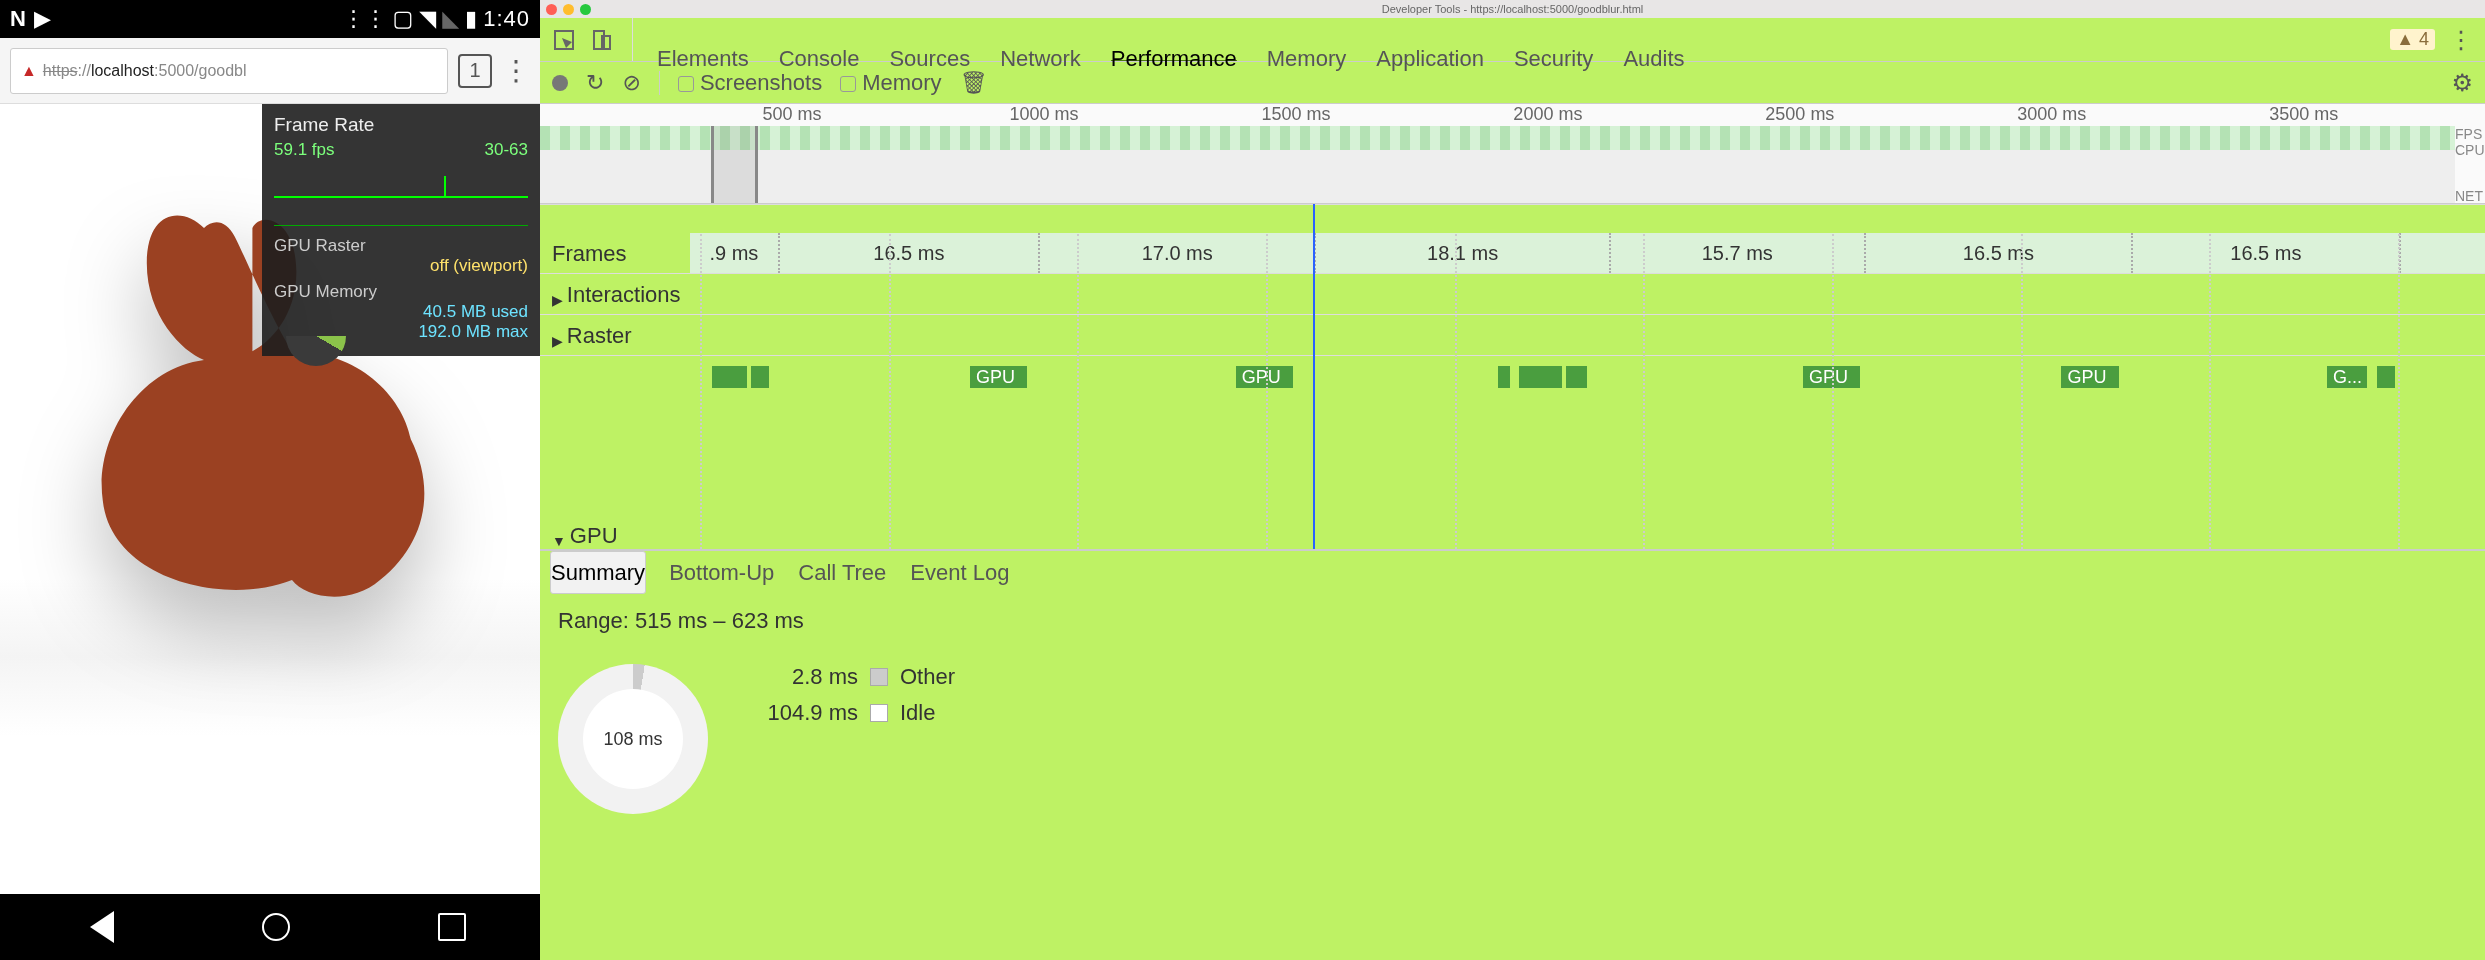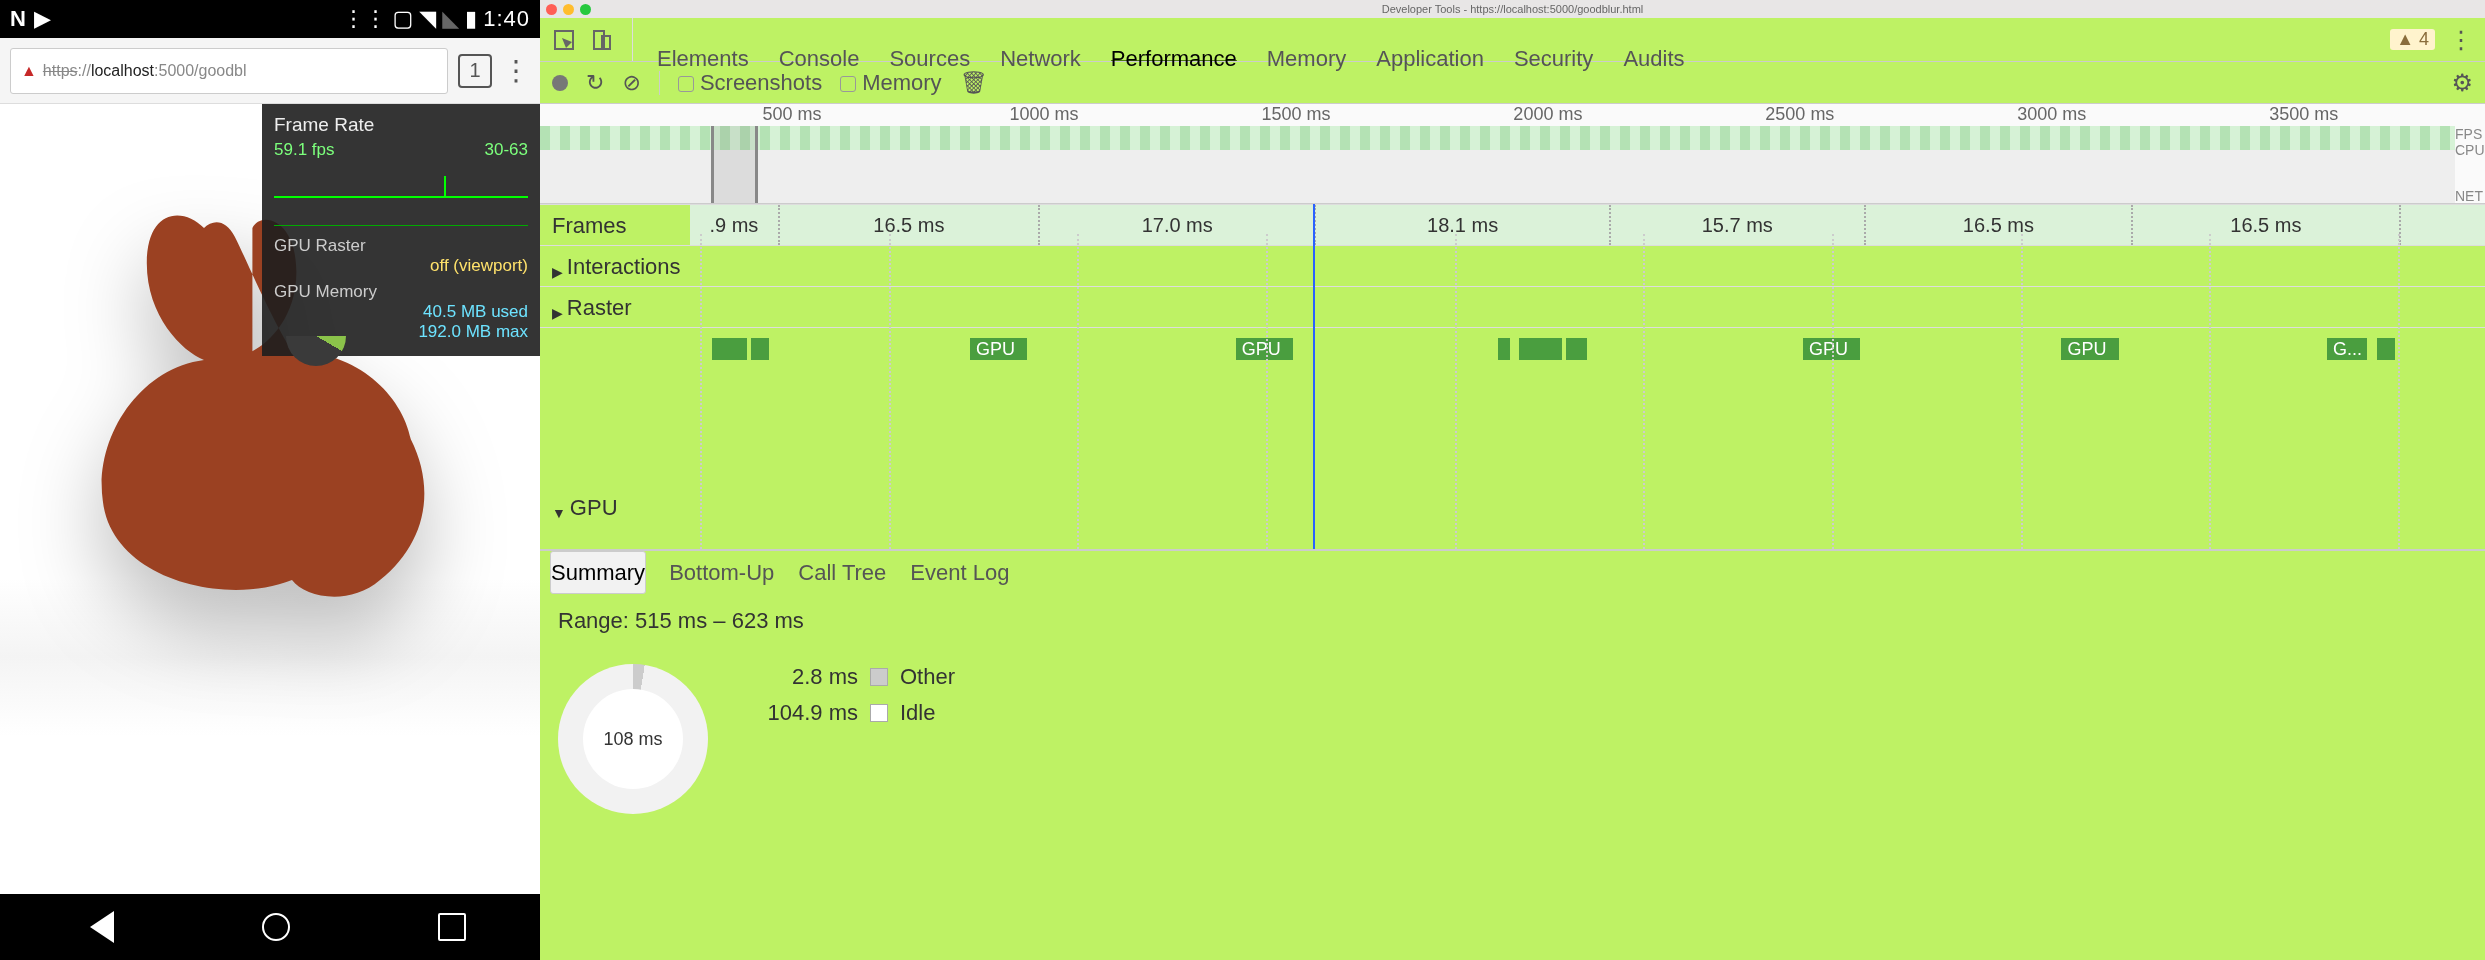--- a/index.html
+++ b/index.html
@@ -71,21 +71,21 @@
 
 .flame { height: 346px; position: relative; border-bottom: 1px solid #ccc; overflow: hidden; }
 .ruler { height: 30px; position: relative; font-size: 20px; color: #444; border-bottom: 1px solid #ddd; }
 .ruler .rt { position: absolute; bottom: 4px; transform: translateX(-6px); }
 .playhead { position: absolute; top: 0; bottom: 0; width: 2px; background: #2962ff; z-index: 5; }
 
 .section { display: flex; border-top: 1px solid #ddd; }
 .sec-label { width: 150px; font-size: 22px; color: #333; padding: 6px 12px; display: flex; align-items: flex-end; gap: 4px; }
 .disclosure { font-size: 14px; }
 .sec-body { flex: 1; position: relative; height: 40px; }
-.frames-body { background: #dbf2d9; height: 40px; }
+.frames-body { background: #dbf2d9; height: 40px; margin-top: 28px; }
 .frame-seg { position: absolute; top: 0; bottom: 0; border-right: 2px dotted #aaa; display: flex; align-items: center; justify-content: center; font-size: 20px; color: #333; }
 .gpu-blk { position: absolute; top: 10px; height: 22px; background: #4a9e3f; color: #fff; font-size: 18px; padding: 0 6px; display: flex; align-items: center; overflow: hidden; }
 .gpu-sec { height: 200px; }
 
 .detailtabs { height: 44px; border-top: 1px solid #ccc; padding: 0 10px; display: flex; gap: 22px; align-items: stretch; font-size: 22px; color: #555; }
 .dtab { display: flex; align-items: center; border: 1px solid transparent; padding: 0 0; }
 .dtab.active { background: #f2f2f2; border: 1px solid #ccc; border-radius: 3px; color: #000; }
 
 .summary { padding: 14px 18px; font-size: 22px; color: #333; display: flex; gap: 30px; flex-direction: column; }
 .summ-main { display: flex; gap: 40px; }

